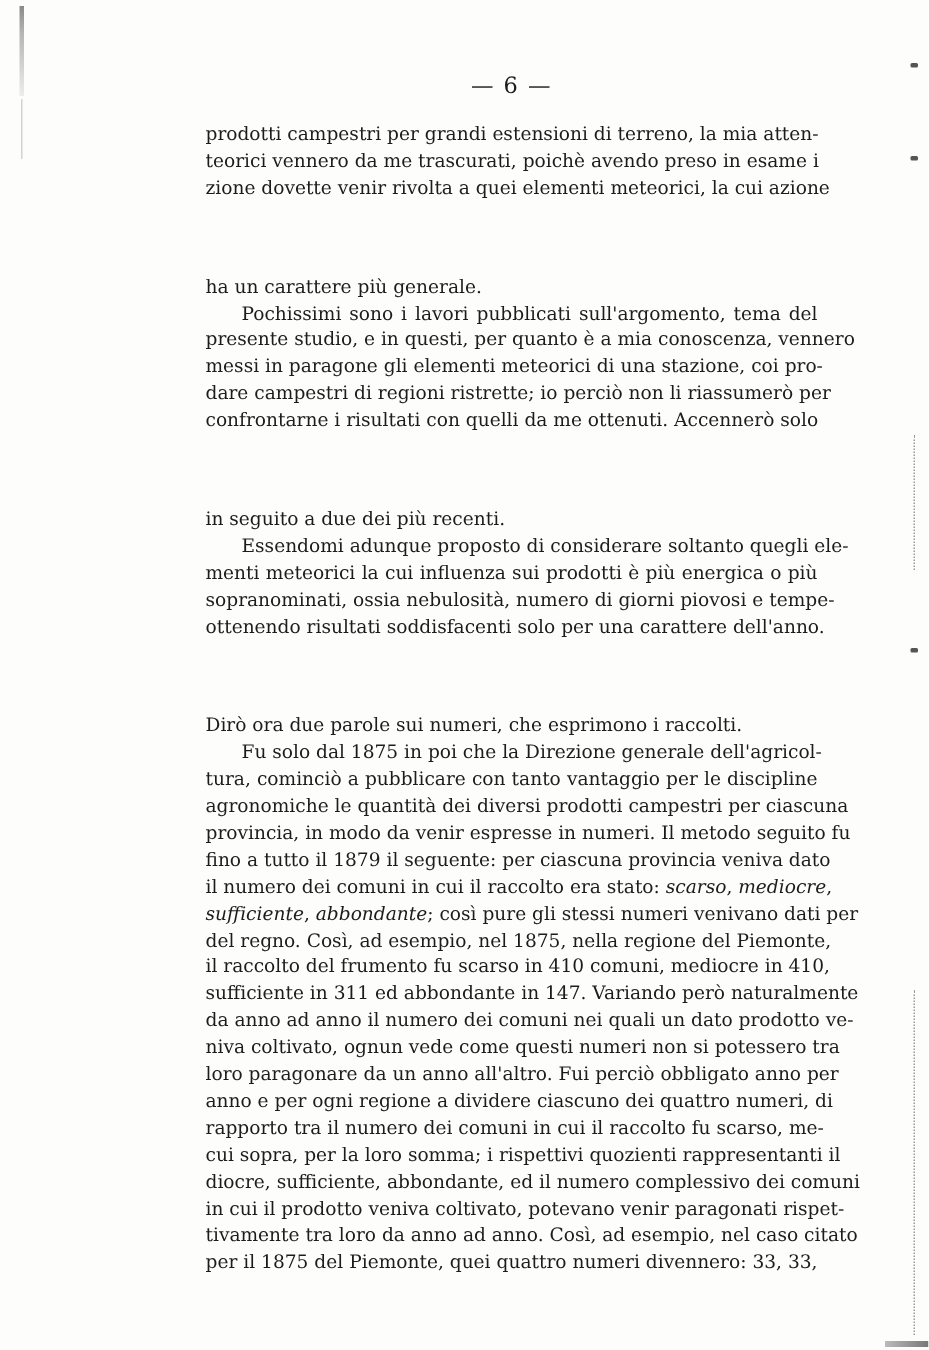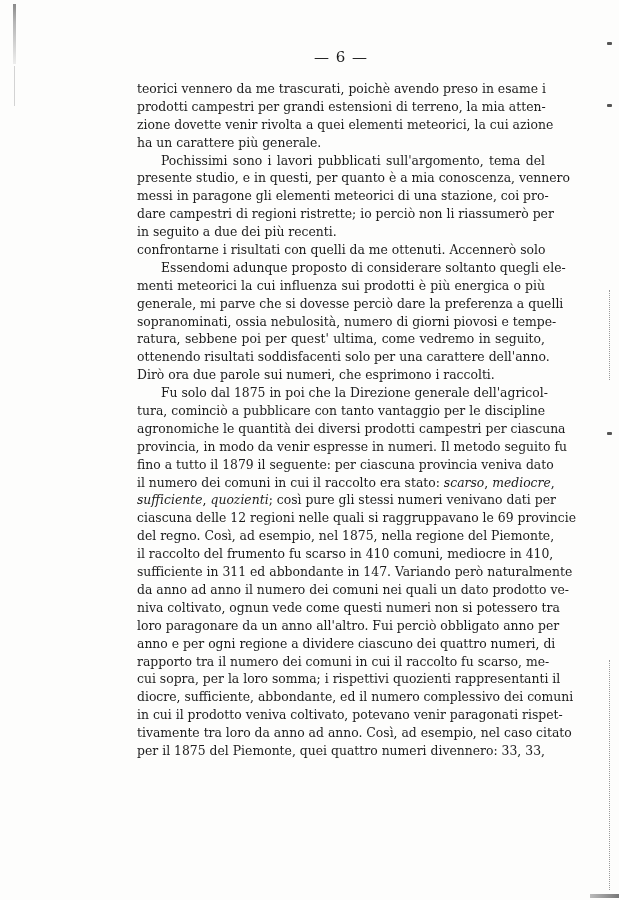--- a/index.html
+++ b/index.html
@@ -74,20 +74,21 @@
     .line {
       display: block;
       white-space: nowrap;
       text-align: justify;
       text-align-last: justify;
       height: 17.9px;
       overflow: visible;
     }
     .line.last {
       text-align-last: left;
+      margin-top: 48px;
     }
     .line.indent {
       padding-left: 24px;
     }
     em {
     }
   </style>
 </head>
 <body>
 
@@ -99,54 +100,51 @@
 <div class="scan-dots" style="top:290px;height:90px;"></div>
 <div class="scan-dots" style="top:660px;height:230px;"></div>
 <div class="scan-bottom"></div>
 
 <div class="page">
   <div class="page-number">— 6 —</div>
 
   <div class="text">
 
     <div>
+      <span class="line">prodotti campestri per grandi estensioni di terreno, la mia atten-</span>
       <span class="line">teorici vennero da me trascurati, poichè avendo preso in esame i</span>
-      <span class="line">prodotti campestri per grandi estensioni di terreno, la mia atten-</span>
       <span class="line">zione dovette venir rivolta a quei elementi meteorici, la cui azione</span>
       <span class="line last">ha un carattere più generale.</span>
     </div>
 
     <div>
       <span class="line indent">Pochissimi sono i lavori pubblicati sull'argomento, tema del</span>
       <span class="line">presente studio, e in questi, per quanto è a mia conoscenza, vennero</span>
       <span class="line">messi in paragone gli elementi meteorici di una stazione, coi pro-</span>
       <span class="line">dare campestri di regioni ristrette; io perciò non li riassumerò per</span>
+      <span class="line">confrontarne i risultati con quelli da me ottenuti. Accennerò solo</span>
       <span class="line last">in seguito a due dei più recenti.</span>
-      <span class="line">confrontarne i risultati con quelli da me ottenuti. Accennerò solo</span>
     </div>
 
     <div>
       <span class="line indent">Essendomi adunque proposto di considerare soltanto quegli ele-</span>
       <span class="line">menti meteorici la cui influenza sui prodotti è più energica o più</span>
-      <span class="line">generale, mi parve che si dovesse perciò dare la preferenza a quelli</span>
       <span class="line">sopranominati, ossia nebulosità, numero di giorni piovosi e tempe-</span>
-      <span class="line">ratura, sebbene poi per quest' ultima, come vedremo in seguito,</span>
       <span class="line">ottenendo risultati soddisfacenti solo per una carattere dell'anno.</span>
       <span class="line last">Dirò ora due parole sui numeri, che esprimono i raccolti.</span>
     </div>
 
     <div>
       <span class="line indent">Fu solo dal 1875 in poi che la Direzione generale dell'agricol-</span>
       <span class="line">tura, cominciò a pubblicare con tanto vantaggio per le discipline</span>
       <span class="line">agronomiche le quantità dei diversi prodotti campestri per ciascuna</span>
       <span class="line">provincia, in modo da venir espresse in numeri. Il metodo seguito fu</span>
       <span class="line">fino a tutto il 1879 il seguente: per ciascuna provincia veniva dato</span>
       <span class="line"><span>il numero dei comuni in cui il raccolto era stato: </span><em>scarso</em><span>, </span><em>mediocre</em><span>,</span></span>
-      <span class="line"><em>sufficiente</em><span>, </span><em>quozienti</em><span>; così pure gli stessi numeri venivano dati per</span></span>
-      <span class="line">ciascuna delle 12 regioni nelle quali si raggruppavano le 69 provincie</span>
+      <span class="line"><em>sufficiente</em><span>, </span><em>abbondante</em><span>; così pure gli stessi numeri venivano dati per</span></span>
       <span class="line">del regno. Così, ad esempio, nel 1875, nella regione del Piemonte,</span>
       <span class="line">il raccolto del frumento fu scarso in 410 comuni, mediocre in 410,</span>
       <span class="line">sufficiente in 311 ed abbondante in 147. Variando però naturalmente</span>
       <span class="line">da anno ad anno il numero dei comuni nei quali un dato prodotto ve-</span>
       <span class="line">niva coltivato, ognun vede come questi numeri non si potessero tra</span>
       <span class="line">loro paragonare da un anno all'altro. Fui perciò obbligato anno per</span>
       <span class="line">anno e per ogni regione a dividere ciascuno dei quattro numeri, di</span>
       <span class="line">rapporto tra il numero dei comuni in cui il raccolto fu scarso, me-</span>
       <span class="line">cui sopra, per la loro somma; i rispettivi quozienti rappresentanti il</span>
       <span class="line">diocre, sufficiente, abbondante, ed il numero complessivo dei comuni</span>

